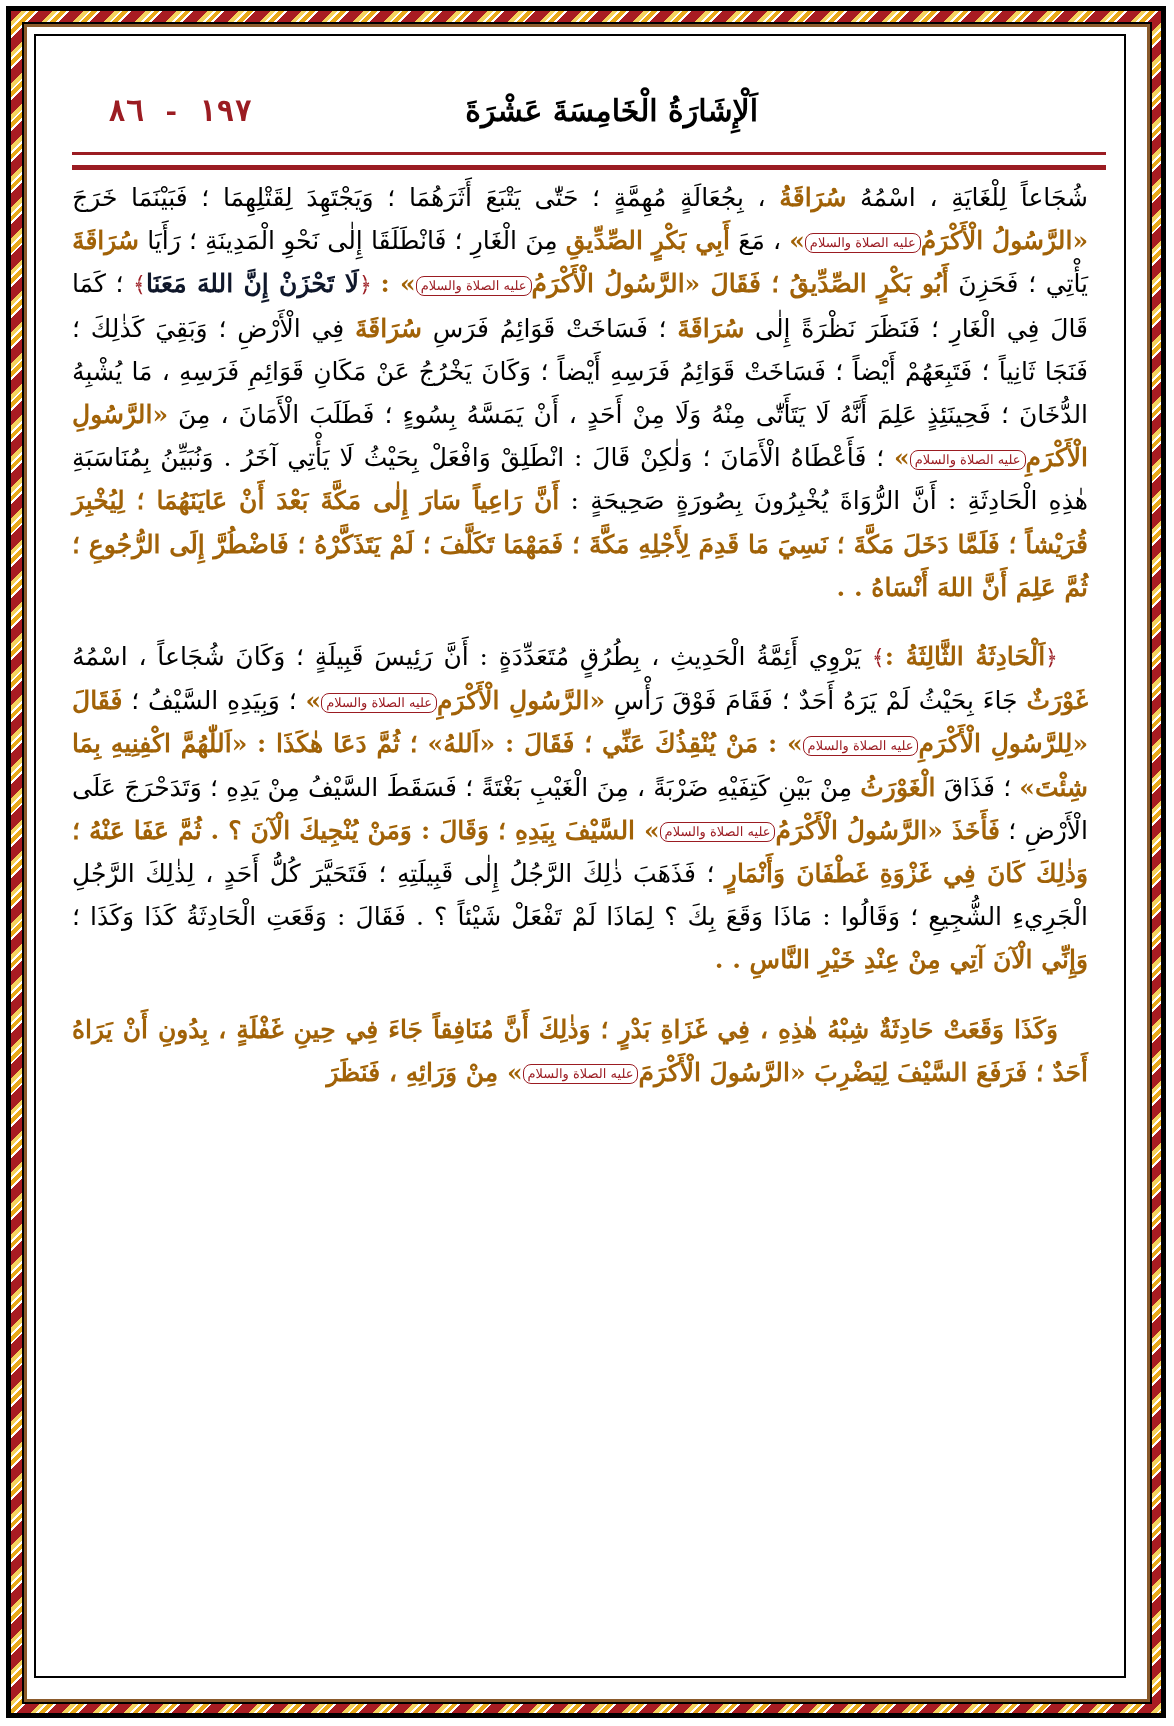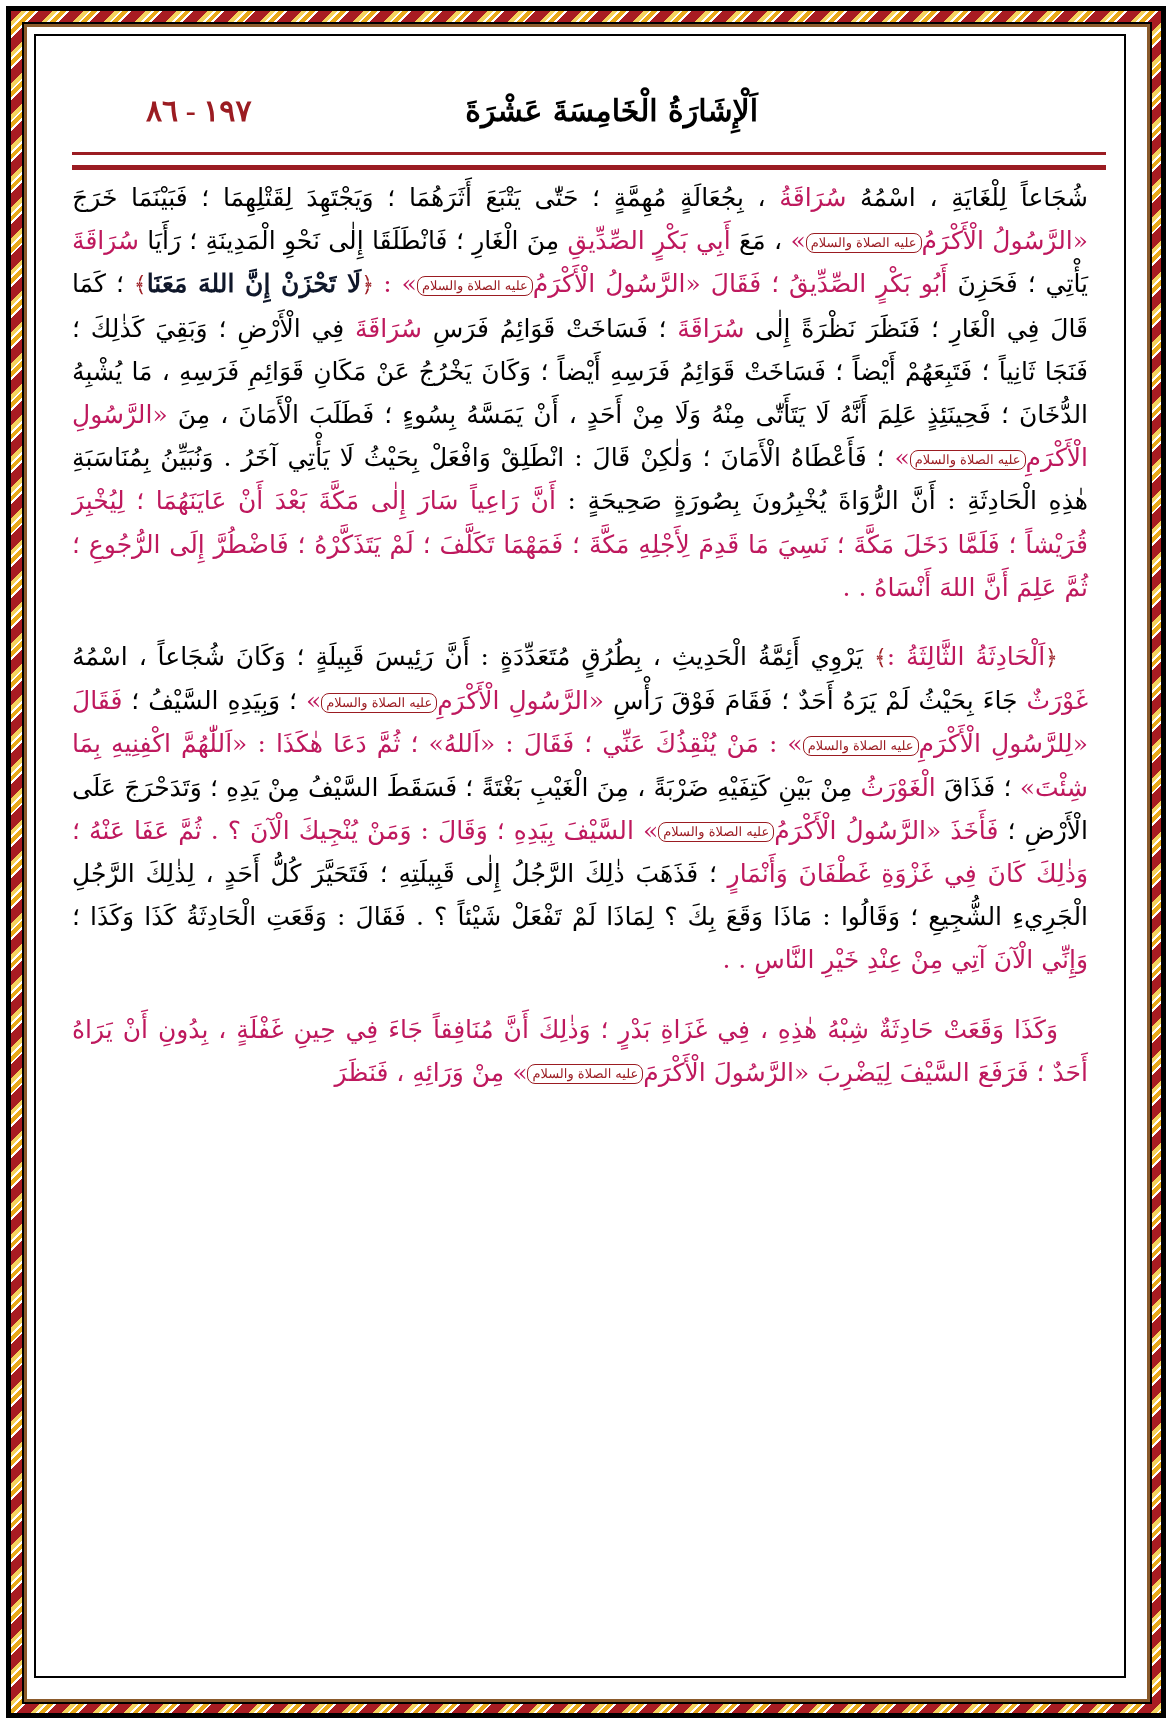--- a/index.html
+++ b/index.html
@@ -27,36 +27,36 @@
     position: absolute; left: 36px; right: 36px; top: 55px; height: 60px;
     direction: rtl;
   }
   .header-title {
     position: absolute; right: 330px; top: 2px;
     font-family: "DejaVu Serif", serif; font-size: 30px; font-weight: bold;
     color: #000000;
   }
   .header-pages {
     position: absolute; left: 36px; top: 2px;
-    font-family: Liberation Serif, serif; font-size: 30px; font-weight: bold;
-    color: #9b1c22; direction: rtl; margin-left: 38px;
+    font-family: Liberation Mono, monospace; font-size: 30px; font-weight: bold;
+    color: #9b1c22; direction: rtl;
   }
   .header-rule {
     position: absolute; left: 36px; right: 18px; top: 116px; height: 10px;
     border-top: 3px solid #9b1c22; border-bottom: 5px solid #9b1c22;
   }
   .body-text {
     position: absolute; left: 36px; right: 36px; top: 140px;
     direction: rtl; text-align: justify;
     font-family: "DejaVu Serif", serif; font-size: 25px; line-height: 43.2px;
     color: #000;
   }
   .body-text p { margin: 0; }
   .body-text p.gap { margin-top: 26px; }
-  .red { color: #be185d; font-weight: normal; }
+  .red { color: #a16207; font-weight: bold; }
   .blue { color: #0f172a; font-weight: bold; }
   .honor {
     display: inline-block; font-size: 13px; color: #9b1c22;
     border: 1px solid #9b1c22; border-radius: 8px; padding: 0 4px;
     vertical-align: middle; line-height: 18px; font-weight: normal;
   }
   .orn { color: #9b1c22; font-size: 22px; }
   .indent { display: inline-block; width: 30px; }
 </style>
 </head>

